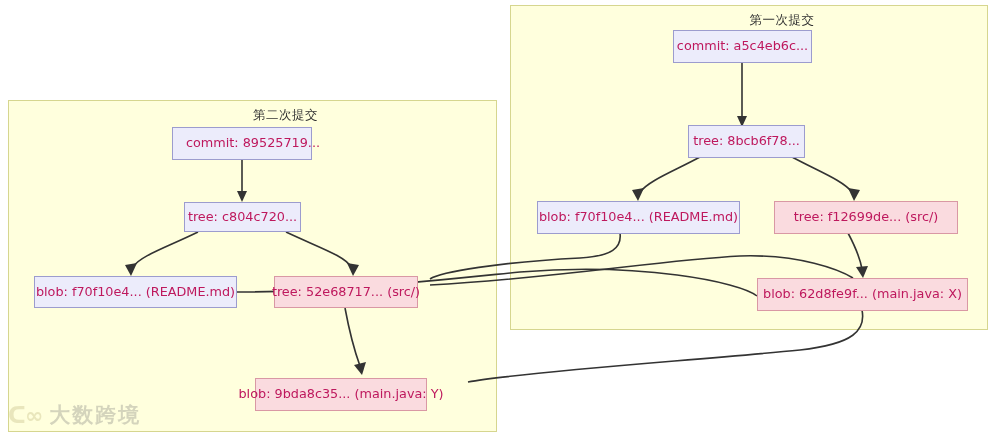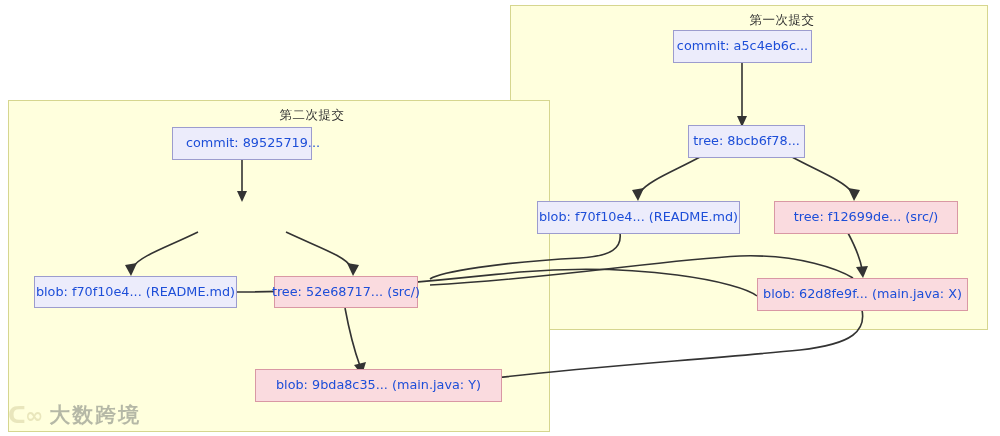--- a/index.html
+++ b/index.html
@@ -20,21 +20,21 @@
     height: 436px;
     background: #ffffff;
   }
   .panel {
     position: absolute;
     background: #ffffdd;
     border: 1px solid #d6d68f;
     box-sizing: border-box;
   }
   #panel-first  { left: 510px; top: 5px;   width: 478px; height: 325px; }
-  #panel-second { left: 8px;   top: 100px; width: 542px; height: 332px; }
+  #panel-second { left: 8px;   top: 100px; width: 489px; height: 332px; }
   .panel-title {
     position: absolute;
     top: 6px;
     left: 0;
     width: 100%;
     text-align: center;
     font-size: 12.5px;
     color: #333333;
     letter-spacing: .5px;
     font-family: "DejaVu Sans", "Liberation Sans", sans-serif;
@@ -42,21 +42,21 @@
   }
   .node {
     position: absolute;
     box-sizing: border-box;
     display: flex;
     align-items: center;
     justify-content: center;
     font-size: 12.8px;
     line-height: 1;
     white-space: nowrap;
-    color: #1d4ed8;
+    color: #be185d;
     padding: 0 10px;
     font-family: "DejaVu Sans", "Liberation Sans", sans-serif;
   }
   .node.lilac {
     background: #ececfb;
     border: 1px solid #9c9cce;
   }
   .node.pink {
     background: #fadbdf;
     border: 1px solid #d998a4;
@@ -89,21 +89,21 @@
   #watermark .wm-mark {
     font-size: 22px;
     font-weight: bold;
     color: #b8b071;
     font-family: "DejaVu Sans", sans-serif;
     letter-spacing: -1px;
   }
   #watermark .wm-text {
     font-size: 21px;
     font-weight: bold;
-    color: #0f172a;
+    color: #737373;
     font-family: "DejaVu Sans", sans-serif;
     letter-spacing: 2px;
   }
 </style>
 </head>
 <body>
 
 <div id="stage">
 
   <div class="panel" id="panel-first">
@@ -192,30 +192,33 @@
   </div>
 
   <div class="node pink" style="left:757px; top:278px; width:211px; height:33px;">
     <span>blob: 62d8fe9f... (main.java: X)</span>
   </div>
 
   <div class="node lilac" style="left:172px; top:127px; width:140px; height:33px;padding-left:32px;">
     <span>commit: 89525719...</span>
   </div>
 
+  <div class="node lilac" style="left:184px; top:202px; width:117px; height:30px;">
+    <span>tree: c804c720...</span>
+  </div>
 
   <div class="node lilac" style="left:34px; top:276px; width:203px; height:32px;">
     <span>blob: f70f10e4... (README.md)</span>
   </div>
 
   <div class="node pink" style="left:274px; top:276px; width:144px; height:32px;">
     <span>tree: 52e68717... (src/)</span>
   </div>
 
-  <div class="node pink" style="left:255px; top:369px; width:247px; height:33px;">
+  <div class="node pink" style="left:255px; top:378px; width:172px; height:33px;">
     <span>blob: 9bda8c35... (main.java: Y)</span>
   </div>
 
   <div id="watermark">
     <span class="wm-mark">ᑕ∞</span>
     <span class="wm-text">大数跨境</span>
   </div>
 
 </div>
 

